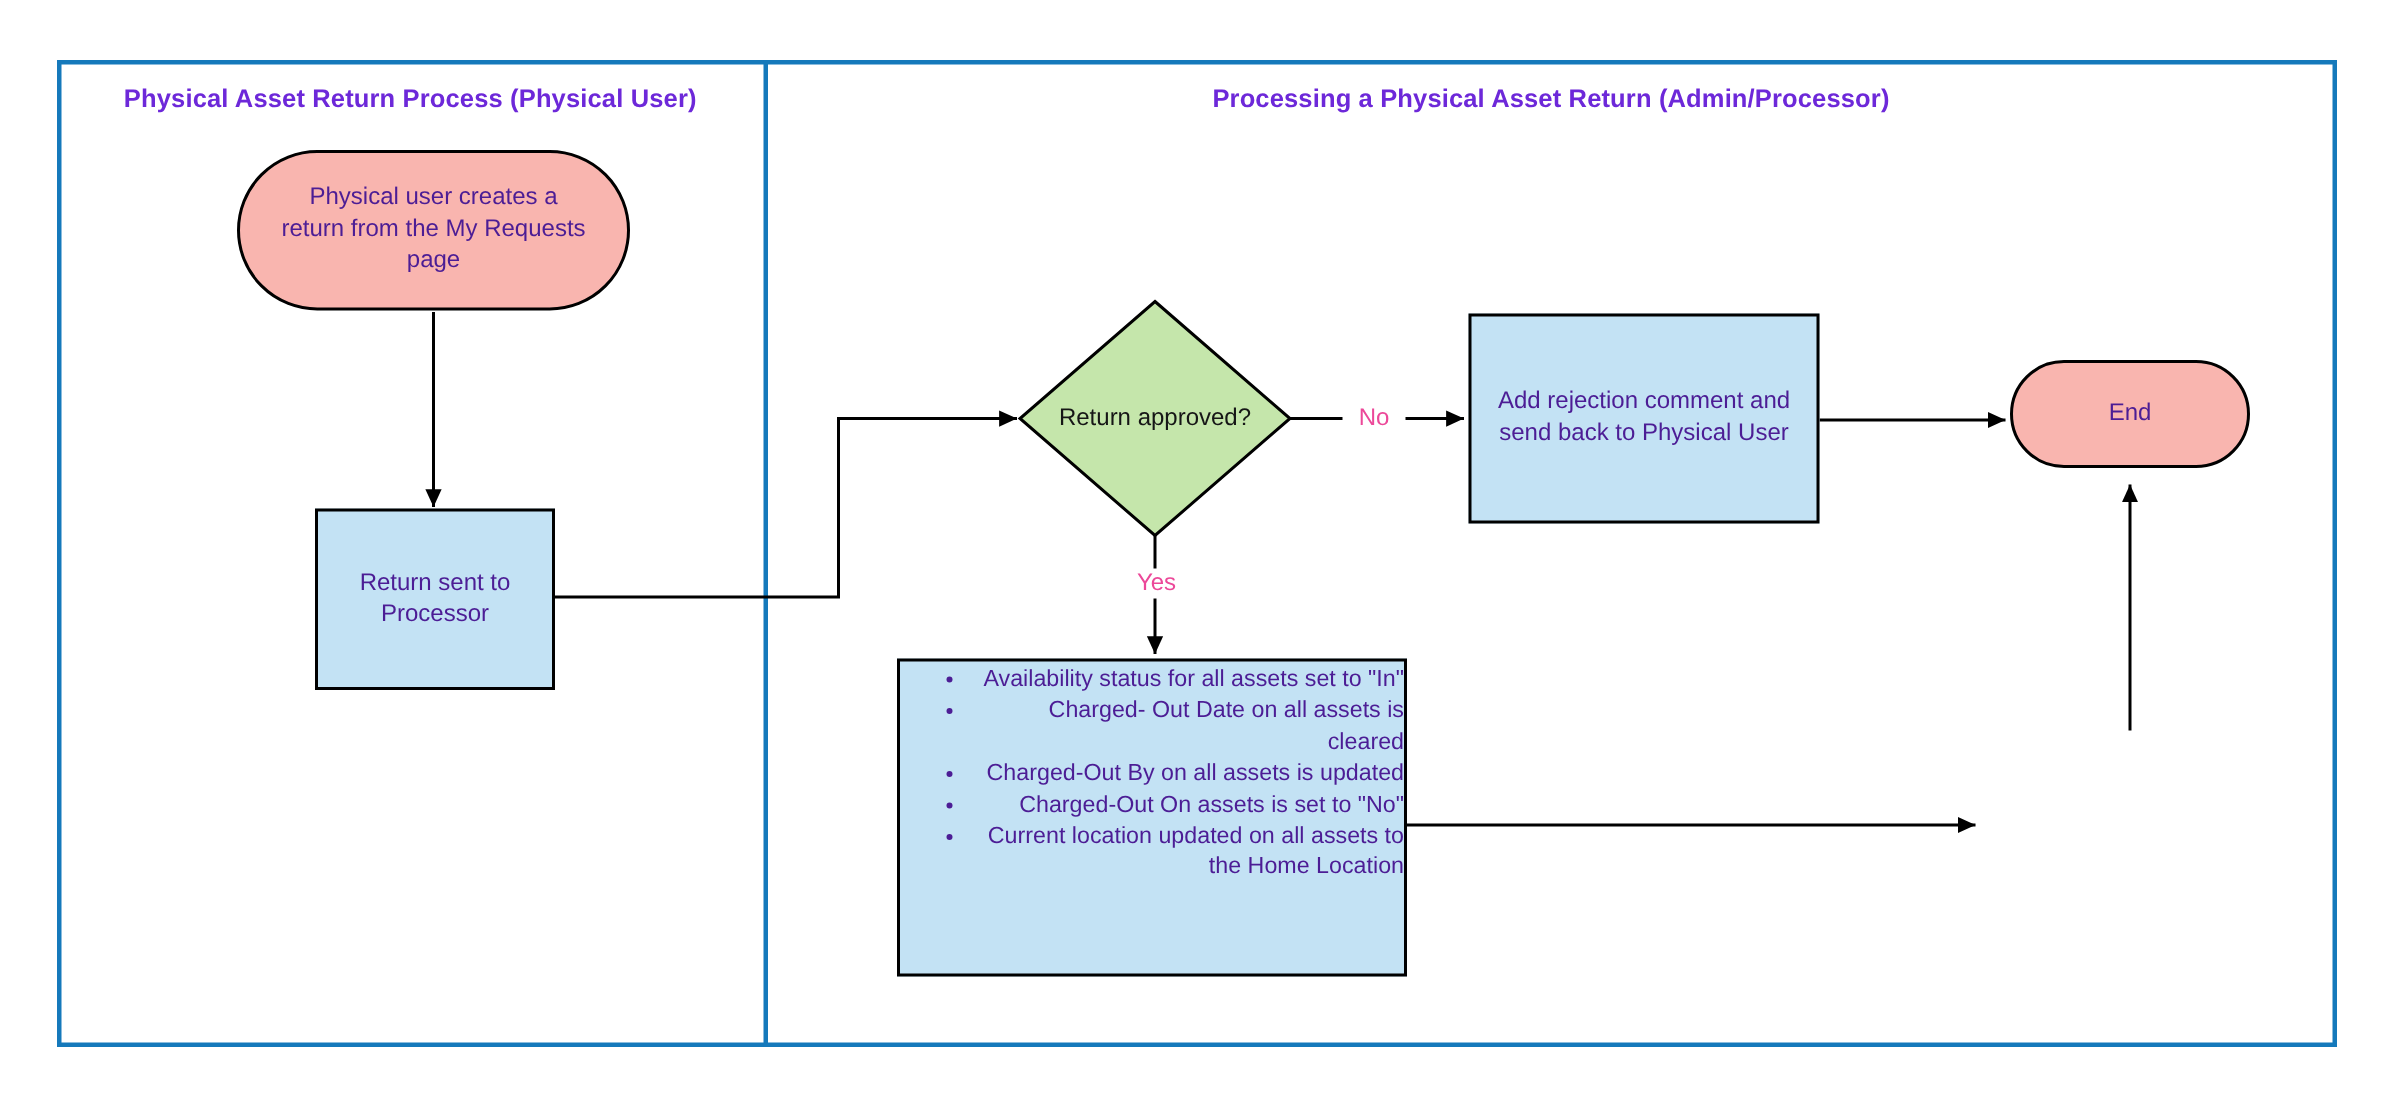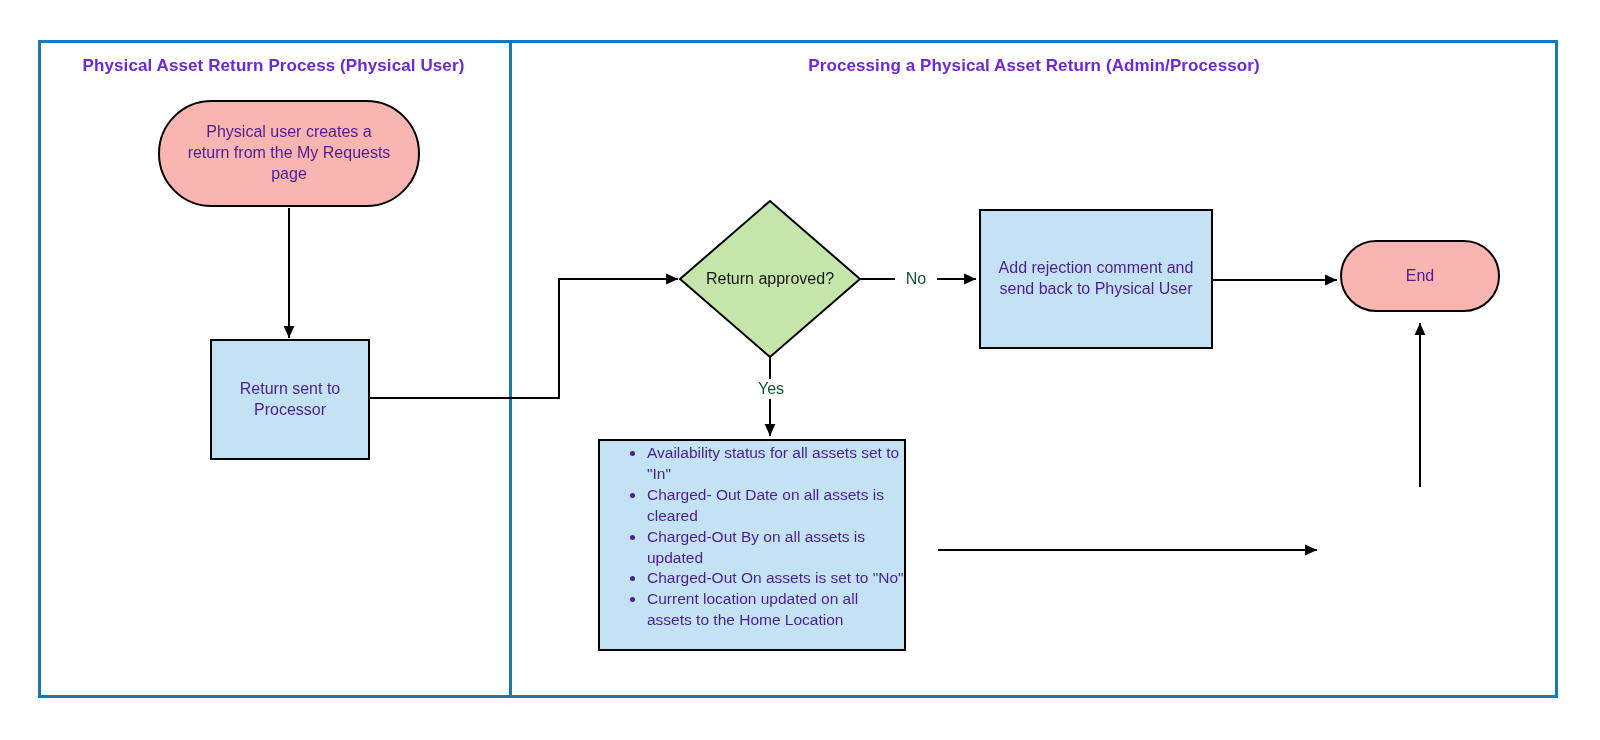--- a/index.html
+++ b/index.html
@@ -42,35 +42,35 @@
   }
   #node-end {
     left:1340px; top:240px; width:160px; height:72px;
     border-radius:40px; background:var(--terminator-fill);
   }
   #node-status {
     left:1320px; top:487px; width:200px; height:126px;
     background:var(--process-fill); padding:0 6px;
   }
   #node-update {
-    left:598px; top:439px; width:308px; height:212px;
-    background:var(--process-fill); display:block; text-align:left;
+    left:598px; top:439px; width:340px; height:212px;
+    background:var(--process-fill); display:block; text-align:right;
     font-size:15.5px;
   }
   #node-update ul { margin:2px 0 0 0; padding-left:46px; }
   #node-update li { line-height:20.9px; padding-left:1px; }
 
   #node-decision-label {
     position:absolute; left:680px; top:201px; width:180px; height:156px;
     display:flex; align-items:center; justify-content:center;
     font-size:16px; text-align:center;
   }
 
   .edge-label {
-    position:absolute; font-size:16px; color:#14532d; background:#ffffff;
+    position:absolute; font-size:16px; color:#ec4899; background:#ffffff;
     text-align:center; line-height:20px; padding:0 1px;
   }
   #label-no  { left:895px; top:269px; width:40px; }
   #label-yes { left:748px; top:379px; width:44px; }
 
   #edges { position:absolute; left:0; top:0; width:1600px; height:740px; pointer-events:none; }
   #edges path, #edges polygon { pointer-events:auto; }
   .edge { stroke:#000; stroke-width:2; fill:none; }
   .decision-shape { fill:var(--decision-fill); stroke:var(--shape-stroke); stroke-width:2; }
 </style>

